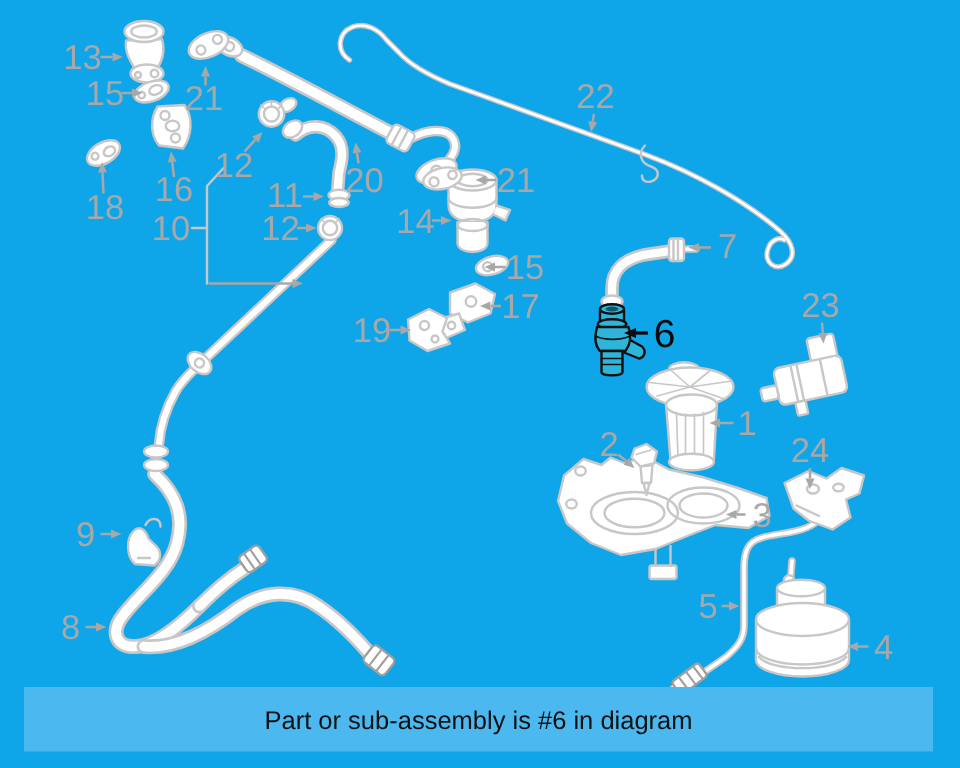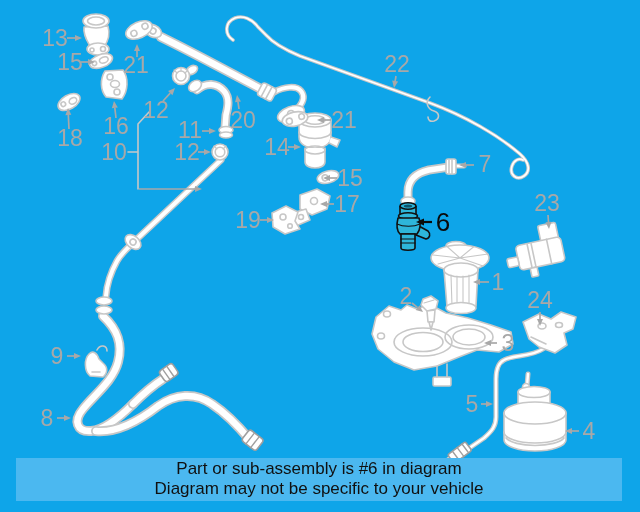--- a/index.html
+++ b/index.html
@@ -10,21 +10,21 @@
   .ln{stroke:#c7c7c7;fill:none;stroke-width:1.6;stroke-linecap:round;stroke-linejoin:round;}
   .fw{stroke:#c7c7c7;fill:#ffffff;stroke-width:1.6;stroke-linecap:round;stroke-linejoin:round;}
   .fwd{stroke:#9f9f9f;fill:#ffffff;stroke-width:1.6;stroke-linejoin:round;}
   .dk{stroke:#9f9f9f;fill:none;stroke-width:1.4;stroke-linecap:round;}
   .thin{stroke:#c7c7c7;fill:none;stroke-width:1.1;stroke-linecap:round;}
   
   .p6{fill:var(--hl,#2eb6da);stroke:#101010;stroke-width:1.6;stroke-linejoin:round;}
   .p6l{fill:none;stroke:#101010;stroke-width:1.1;stroke-linecap:round;}
   #labels text{font-family:"Liberation Sans",sans-serif;}
   .banner{position:absolute;left:16px;top:458px;width:606px;height:43px;
-          color:#101010;text-align:center;font-size:17px;line-height:20px;padding-top:1px;
+          color:#101010;text-align:center;font-size:17px;line-height:20px;padding-top:13px;
           box-sizing:border-box;}
 </style>
 </head>
 <body>
 
 <div class="stage">
   <svg id="dg" width="640" height="512" viewBox="0 0 640 512">
 
     <g>
 
@@ -332,15 +332,14 @@
         <line x1="139" y1="189" x2="195" y2="189" stroke="#a8a8a8" stroke-width="1.7"></line>
         <polygon points="202,189 195,192 195,186" fill="#a8a8a8"></polygon>
         <line x1="432" y1="222" x2="424" y2="222" stroke="#0a0a0a" stroke-width="2.2"></line>
         <polygon points="416,222 424,218.6 424,225.4" fill="#0a0a0a"></polygon>
         <text x="443" y="231" text-anchor="middle" font-size="26" fill="#0a0a0a">6</text>
       </g>
   </svg>
 
   <div class="banner" style="background: rgb(75, 184, 240); color: rgb(16, 16, 16);">
     <div>Part or sub-assembly is #6 in diagram</div>
-    <div>Diagram may not be specific to your vehicle</div>
   </div>
 </div>
 
 </body></html>

